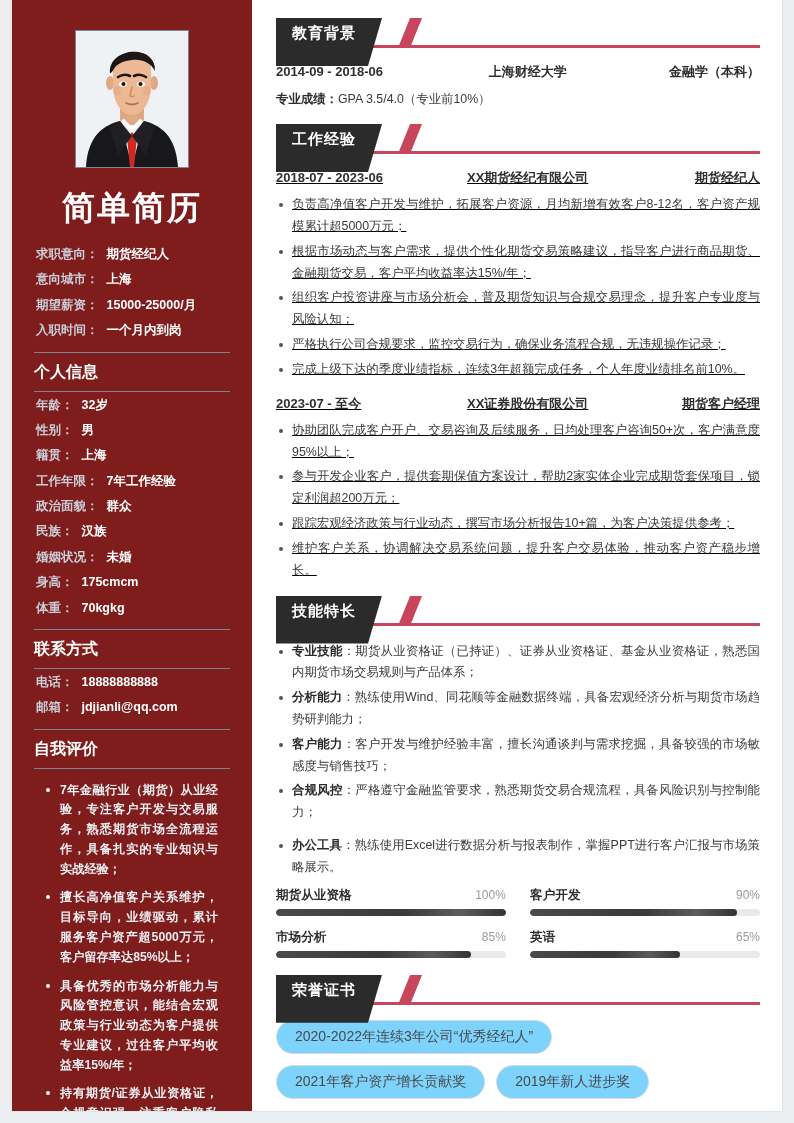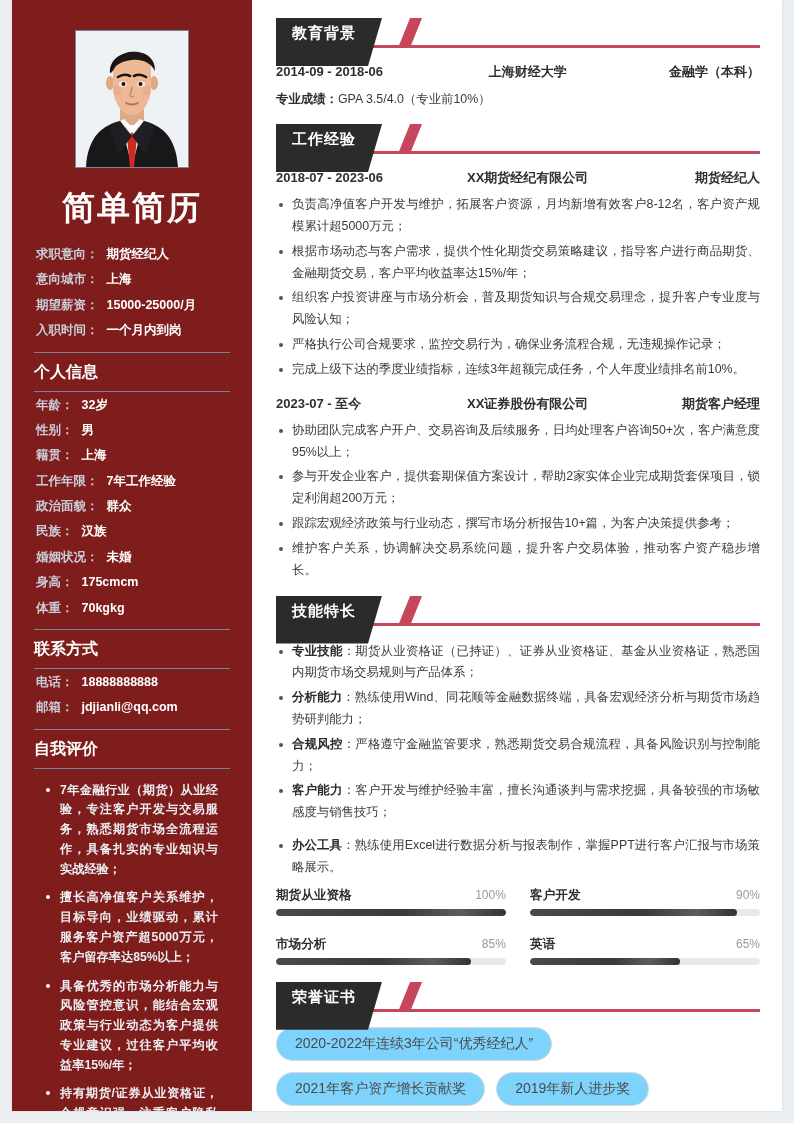--- a/index.html
+++ b/index.html
@@ -81,21 +81,21 @@
     position:relative;padding-left:16px;font-size:12.4px;line-height:1.76;
     color:#3a3a3a;margin-bottom:3px;text-align:justify;
   }
   .bl li:before{
     content:"";position:absolute;left:3px;top:9px;width:4px;height:4px;
     border-radius:50%;background:#555;
   }
   .bl li b{font-weight:bold;color:#2b2b2b;}
   .job{margin-bottom:14px;}
   
-  .bars{display:flex;flex-wrap:wrap;justify-content:space-between;margin-top:8px;gap:7px;}
+  .bars{display:flex;flex-wrap:wrap;justify-content:space-between;margin-top:8px;}
   .bar-item{width:47.5%;margin-bottom:13px;}
   .bar-top{display:flex;justify-content:space-between;align-items:baseline;margin-bottom:5px;}
   .bar-name{font-size:12.6px;font-weight:bold;color:#2f2f2f;}
   .bar-pct{font-size:12px;color:#9a9a9a;}
   .bar-track{height:7px;border-radius:4px;background:#e9e9ec;overflow:hidden;}
   .bar-fill{height:100%;border-radius:4px;
     background:linear-gradient(90deg,#4a4a4a 0%,#3a3a3a 55%,#5c5c5c 80%,#333 100%);}
   
   .tags{display:flex;flex-wrap:wrap;gap:11px;margin-top:10px;}
   .tag{
@@ -233,21 +233,21 @@
       <div class="row3">
         <span class="c1">2014-09 - 2018-06</span>
         <span class="c2">上海财经大学</span>
         <span class="c3">金融学（本科）</span>
       </div>
       <div class="line">
         <b>专业成绩：</b><span>GPA 3.5/4.0（专业前10%）</span>
       </div>
     </section>
 
-    <section class="sec" style="margin-top:14px;">
+    <section class="sec" style="margin-top:14px;text-decoration:underline;">
       <div class="sec-head">
         <div class="sec-rule"></div>
         <div class="sec-slash" style="left:128px;"></div>
         <div class="sec-badge">工作经验</div>
       </div>
 
       <div class="job">
         <div class="row3">
           <span class="c1">2018-07 - 2023-06</span>
           <span class="c2">XX期货经纪有限公司</span>
@@ -279,22 +279,22 @@
 
     <section class="sec" style="margin-top:6px;">
       <div class="sec-head">
         <div class="sec-rule"></div>
         <div class="sec-slash" style="left:128px;"></div>
         <div class="sec-badge">技能特长</div>
       </div>
       <ul class="bl">
         <li><b>专业技能</b><span>：</span><span>期货从业资格证（已持证）、证券从业资格证、基金从业资格证，熟悉国内期货市场交易规则与产品体系；</span></li>
         <li><b>分析能力</b><span>：</span><span>熟练使用Wind、同花顺等金融数据终端，具备宏观经济分析与期货市场趋势研判能力；</span></li>
+        <li><b>客户能力</b><span>：</span><span>客户开发与维护经验丰富，擅长沟通谈判与需求挖掘，具备较强的市场敏感度与销售技巧；</span></li>
         <li><b>合规风控</b><span>：</span><span>严格遵守金融监管要求，熟悉期货交易合规流程，具备风险识别与控制能力；</span></li>
-        <li><b>客户能力</b><span>：</span><span>客户开发与维护经验丰富，擅长沟通谈判与需求挖掘，具备较强的市场敏感度与销售技巧；</span></li>
         <li style="margin-top:11px;"><b>办公工具</b><span>：</span><span>熟练使用Excel进行数据分析与报表制作，掌握PPT进行客户汇报与市场策略展示。</span></li>
       </ul>
 
       <div class="bars">
         <div class="bar-item">
           <div class="bar-top">
             <span class="bar-name">期货从业资格</span>
             <span class="bar-pct">100%</span>
           </div>
           <div class="bar-track">

